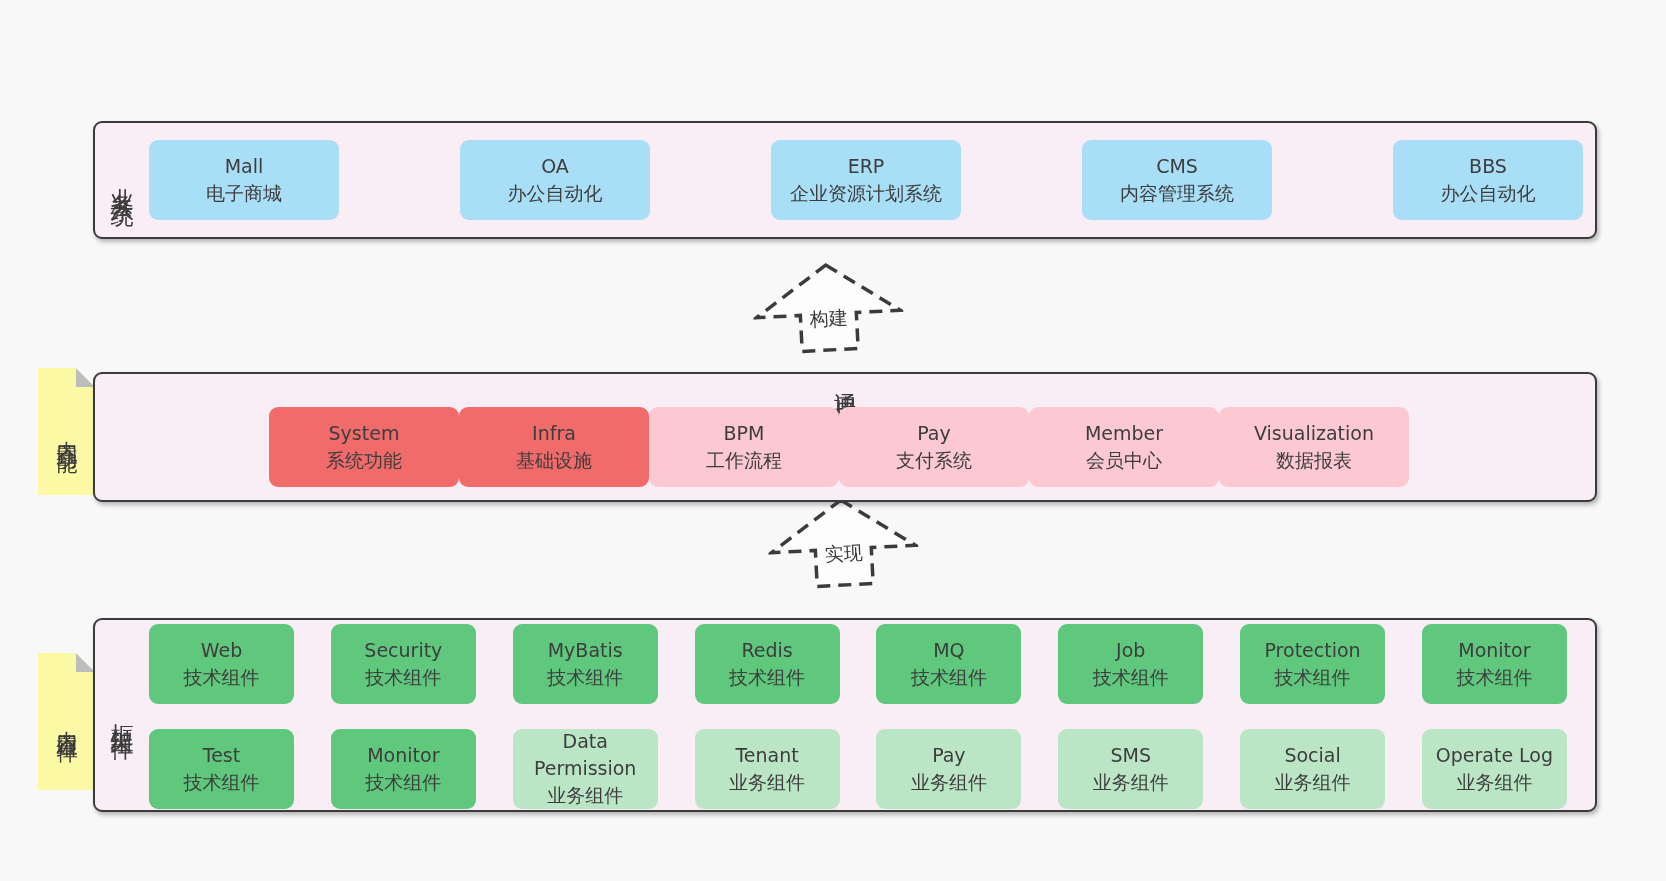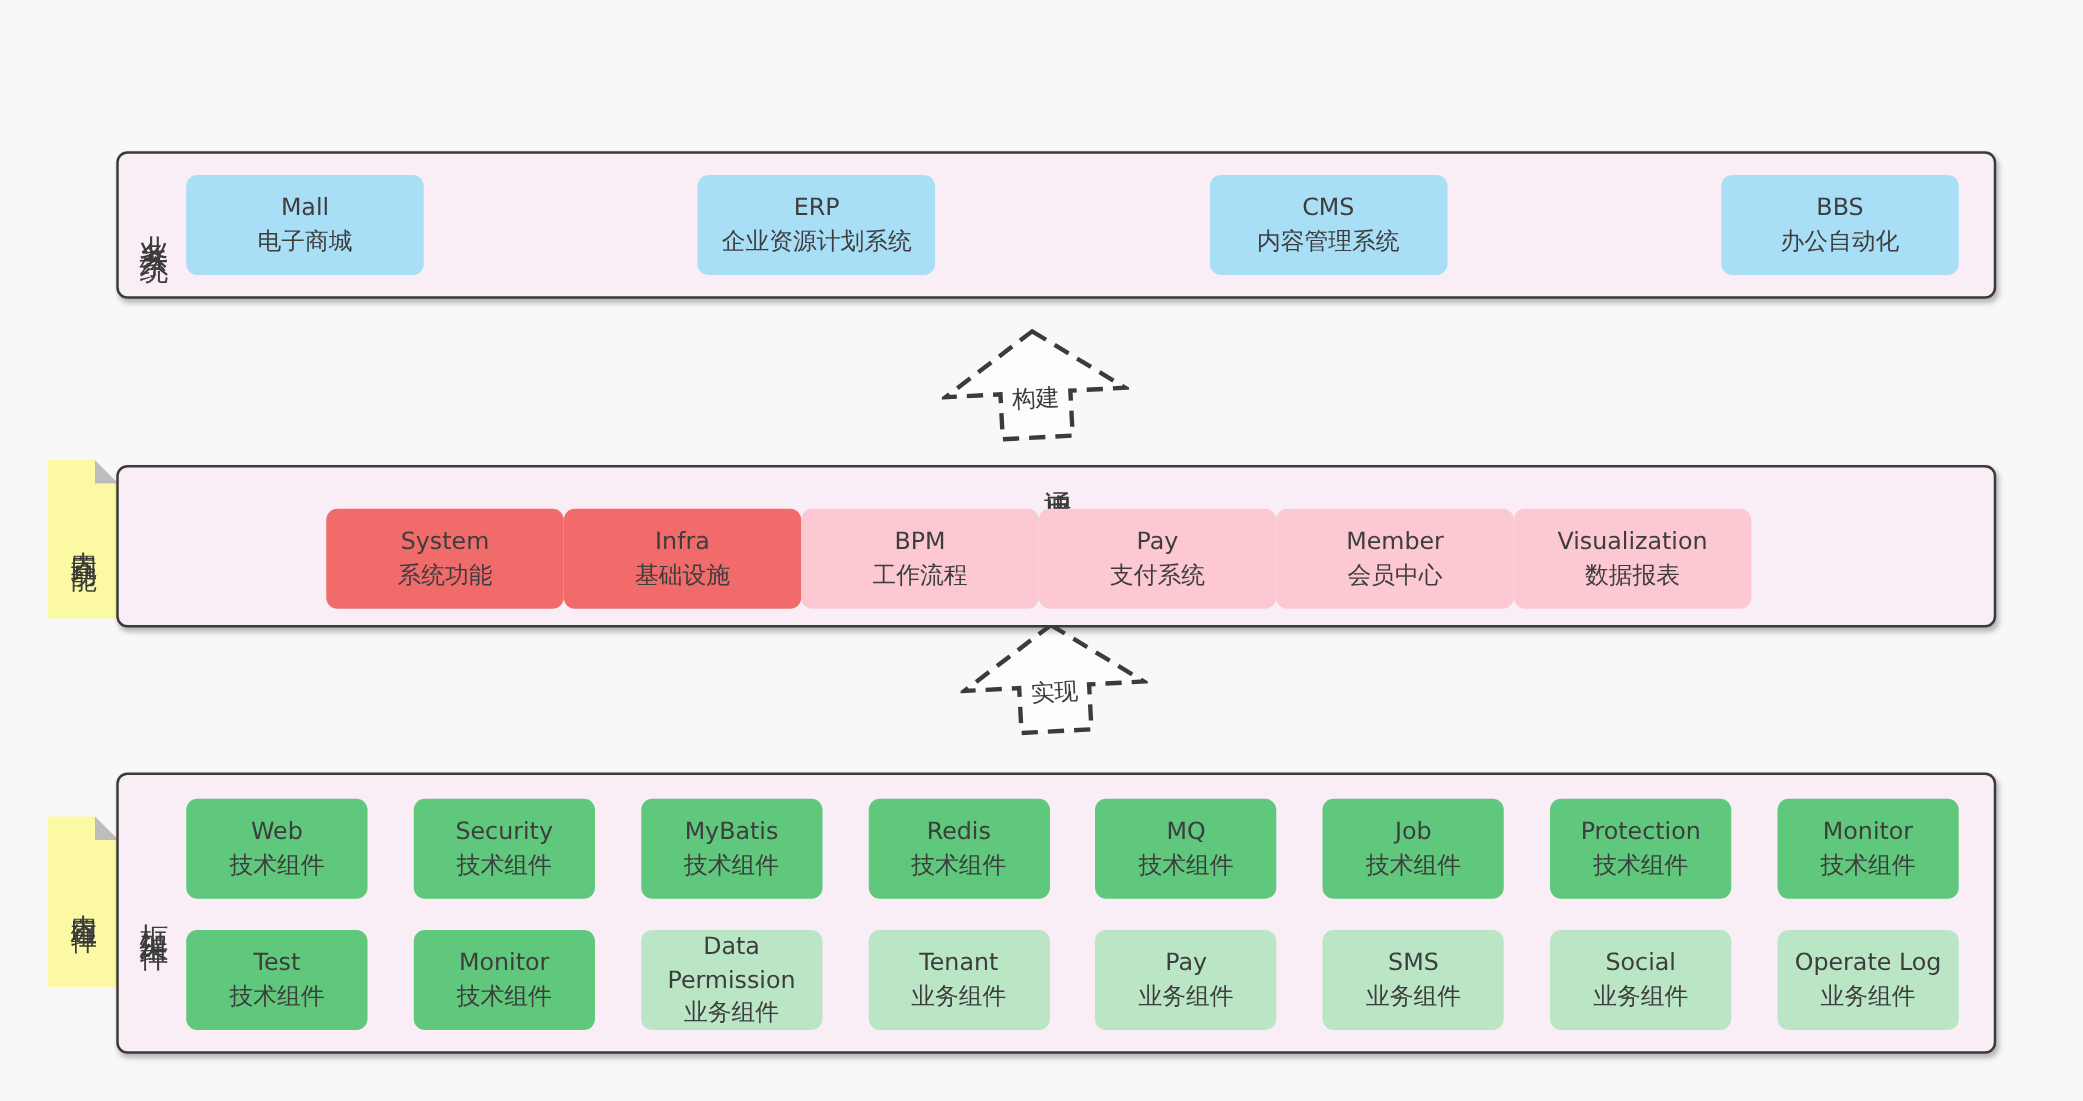--- a/index.html
+++ b/index.html
@@ -22,21 +22,21 @@
   .panel-label {
     width:54px; flex:none; align-self:center;
     display:flex; justify-content:center; align-items:center;
   }
   .vtext {
     writing-mode:vertical-rl; text-orientation:upright;
     font-size:23px; letter-spacing:5px; color:#3b3b3b; line-height:1;
   }
   .boxes {
     flex:1; display:flex; justify-content:space-between; align-items:center;
-    padding-right:28px;
+    padding-right:12px;
   }
   .rows {
     flex:1; display:flex; flex-direction:column; gap:25px;
     padding:20px 28px 18px 0;
   }
   .row { display:flex; justify-content:space-between; }
   .box {
     height:80px; border-radius:9px;
     display:flex; flex-direction:column; justify-content:center; align-items:center;
     text-align:center; font-size:19px; line-height:1.42;
@@ -65,39 +65,43 @@
   .arrow { position:absolute; width:150px; height:92px; transform:rotate(-3deg); }
   .arrow svg { display:block; }
   .arrow-label {
     position:absolute; left:50%; top:44px; transform:translateX(-50%);
     font-size:19px; color:#3d3d3d; background:#fdfdfd; padding:0 2px;
     white-space:nowrap;
   }
   
   #panel-business  { top:121px; height:118px; }
   #panel-modules   { top:372px; height:130px;flex-direction:column; }
-  #panel-framework { top:618px; height:225px;justify-content:center; }
+  #panel-framework { top:618px; height:194px;justify-content:center; }
   #sticky-features   { top:368px; height:127px; }
   #sticky-components { top:653px; height:137px; }
   #arrow-build     { left:753px; top:262px; }
   #arrow-implement { left:768px; top:497px; }
 </style>
 </head>
 <body>
 
 <div class="panel" id="panel-business">
   <div class="panel-label">
     <span class="vtext">业务系统</span>
   </div>
   <div class="boxes">
     <div class="box w6 blue">
       <div>Mall</div>
       <div>电子商城</div>
     </div>
     <div class="box w6 blue">
+      <div>OA</div>
+      <div>办公自动化</div>
+    </div>
+    <div class="box w6 blue">
       <div>ERP</div>
       <div>企业资源计划系统</div>
     </div>
     <div class="box w6 blue">
       <div>CMS</div>
       <div>内容管理系统</div>
     </div>
     <div class="box w6 blue">
       <div>BBS</div>
       <div>办公自动化</div>

